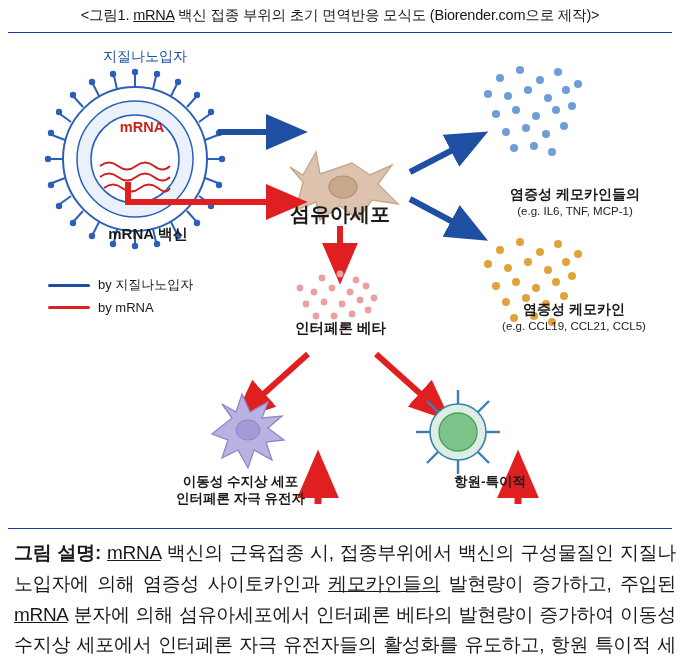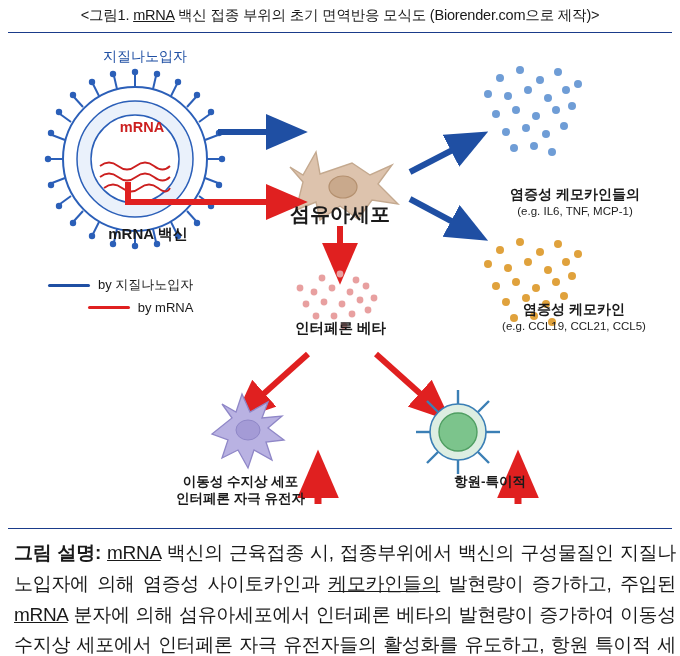--- a/index.html
+++ b/index.html
@@ -80,21 +80,20 @@
   .legend {
     position: absolute;
     left: 48px;
     top: 240px;
     font-size: 13px;
   }
   .legend-row {
     display: flex;
     align-items: center;
     height: 22px;
-    justify-content: flex-end;
   }
   .legend-line {
     width: 42px;
     height: 3px;
     margin-right: 8px;
     border-radius: 2px;
   }
   .legend-line.blue { background: #1f4fa3; }
   .legend-line.red  { background: #e02020; }
   .legend-text { white-space: nowrap; }

